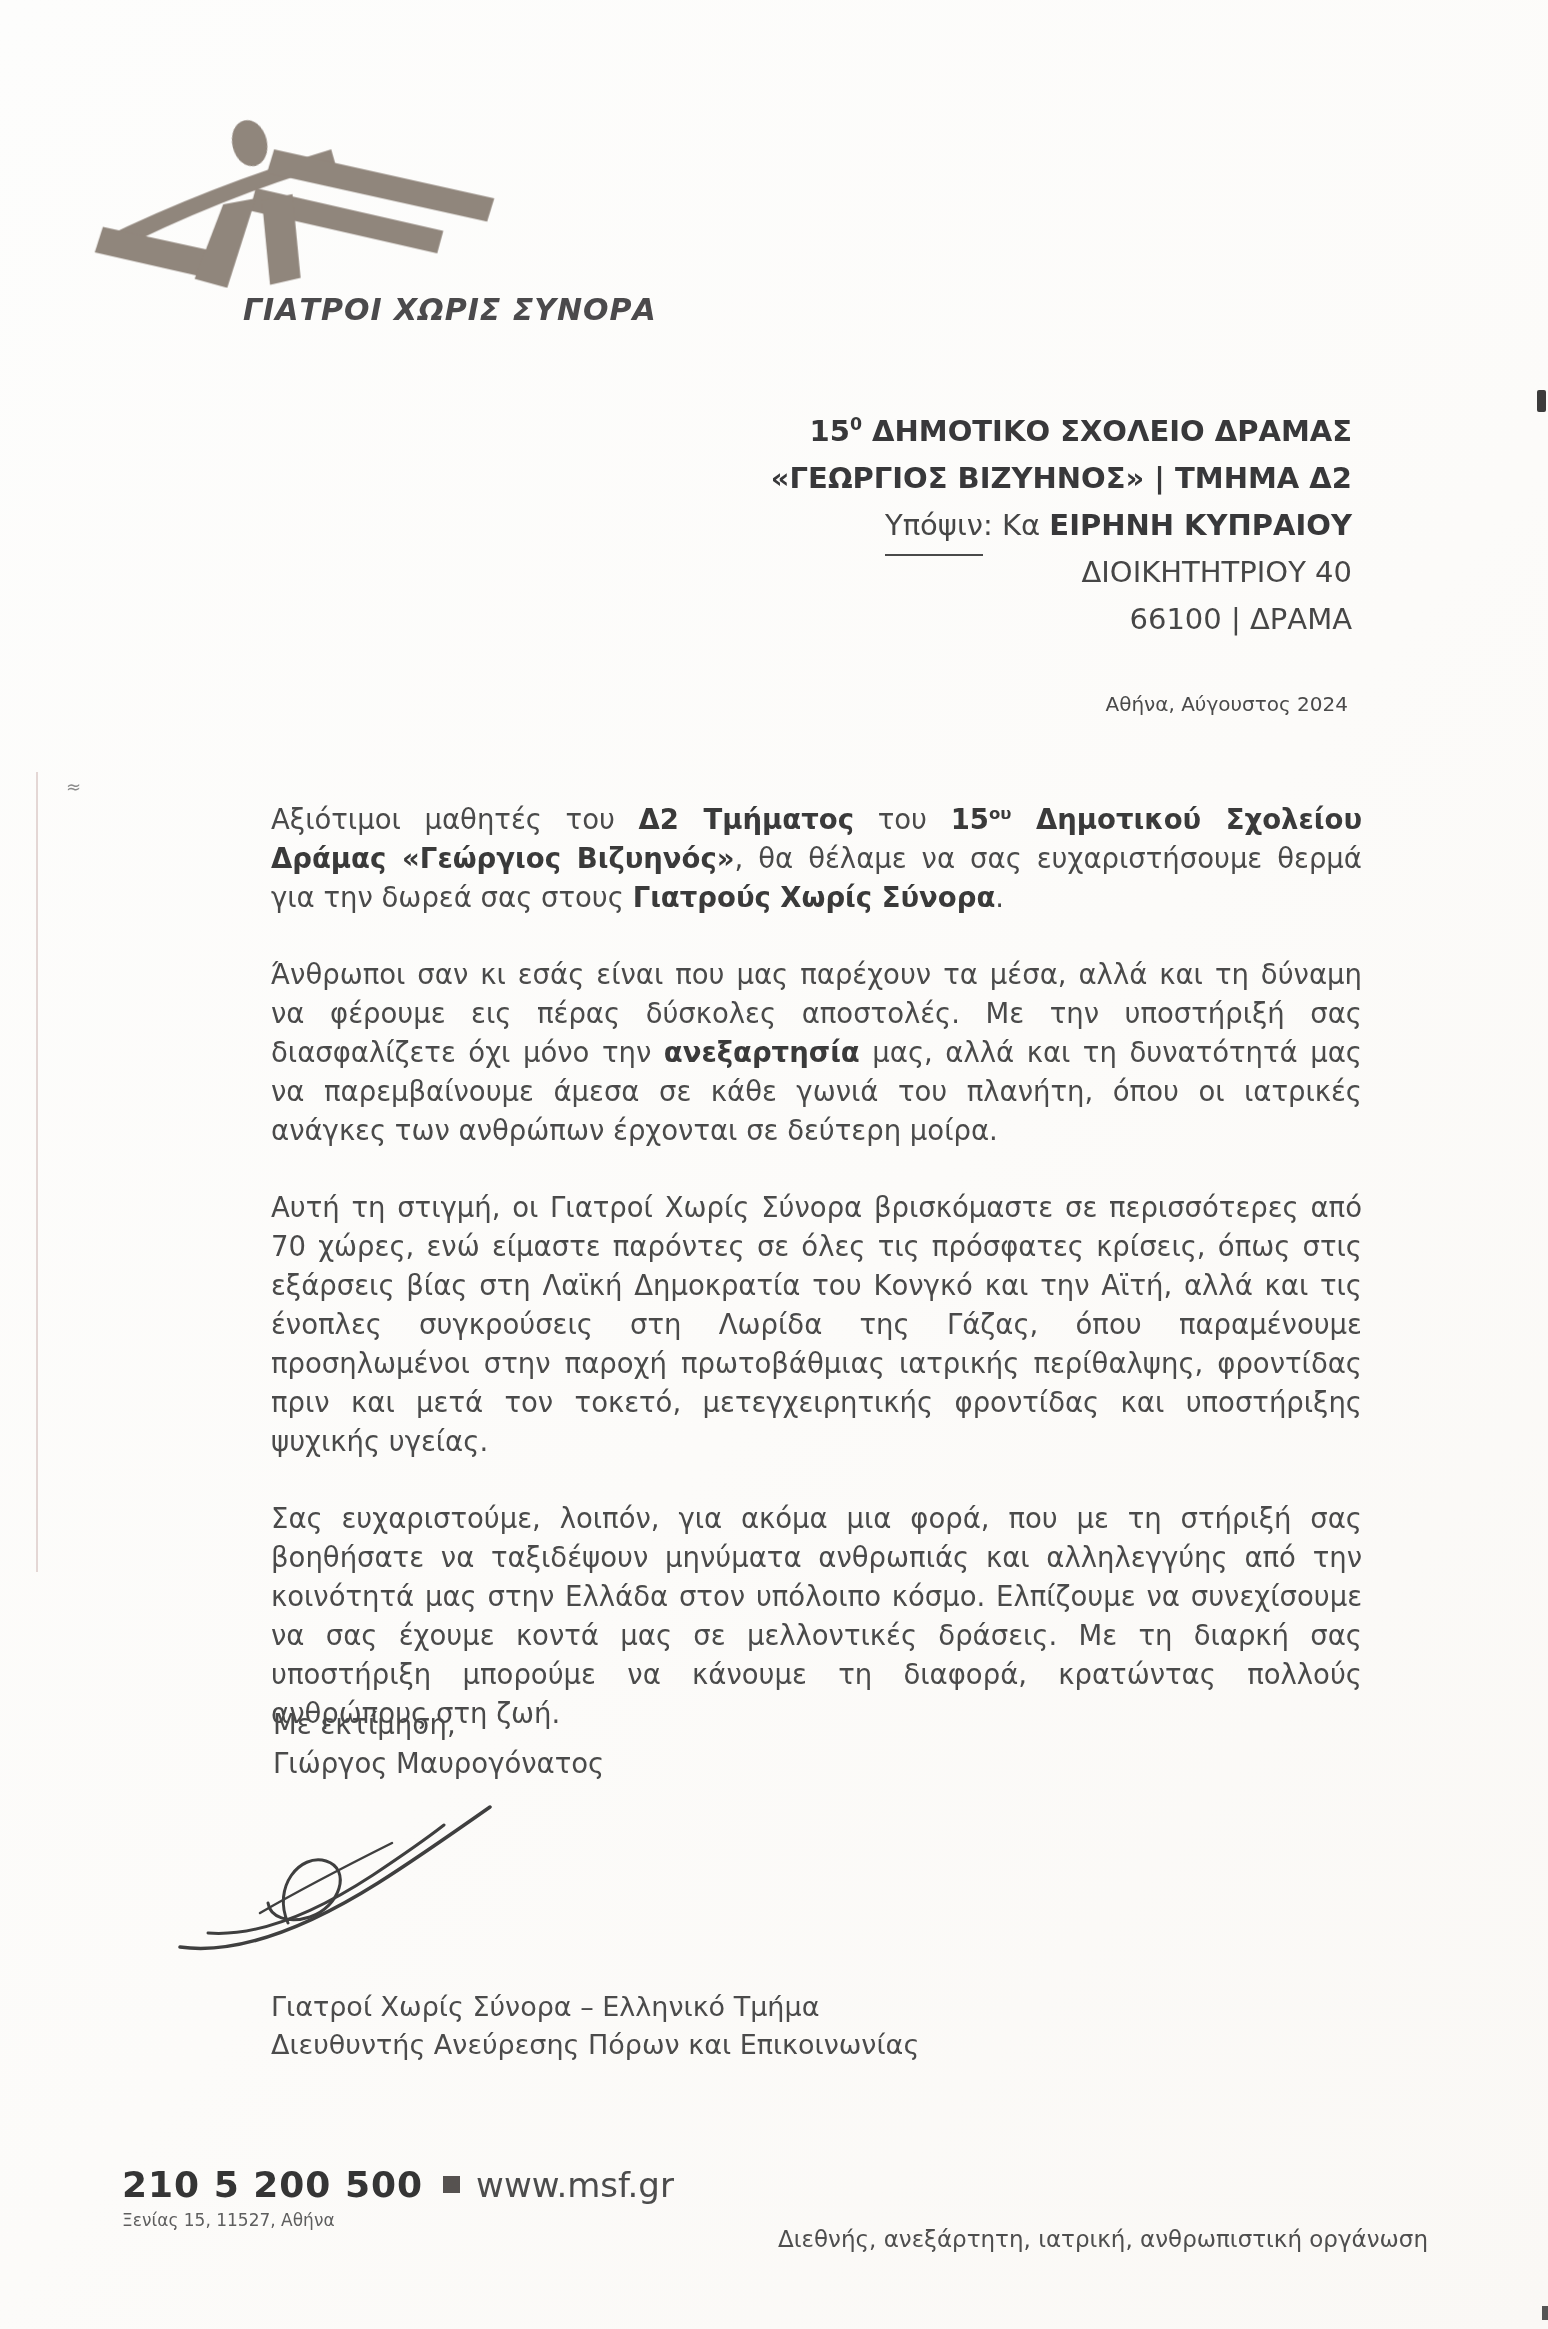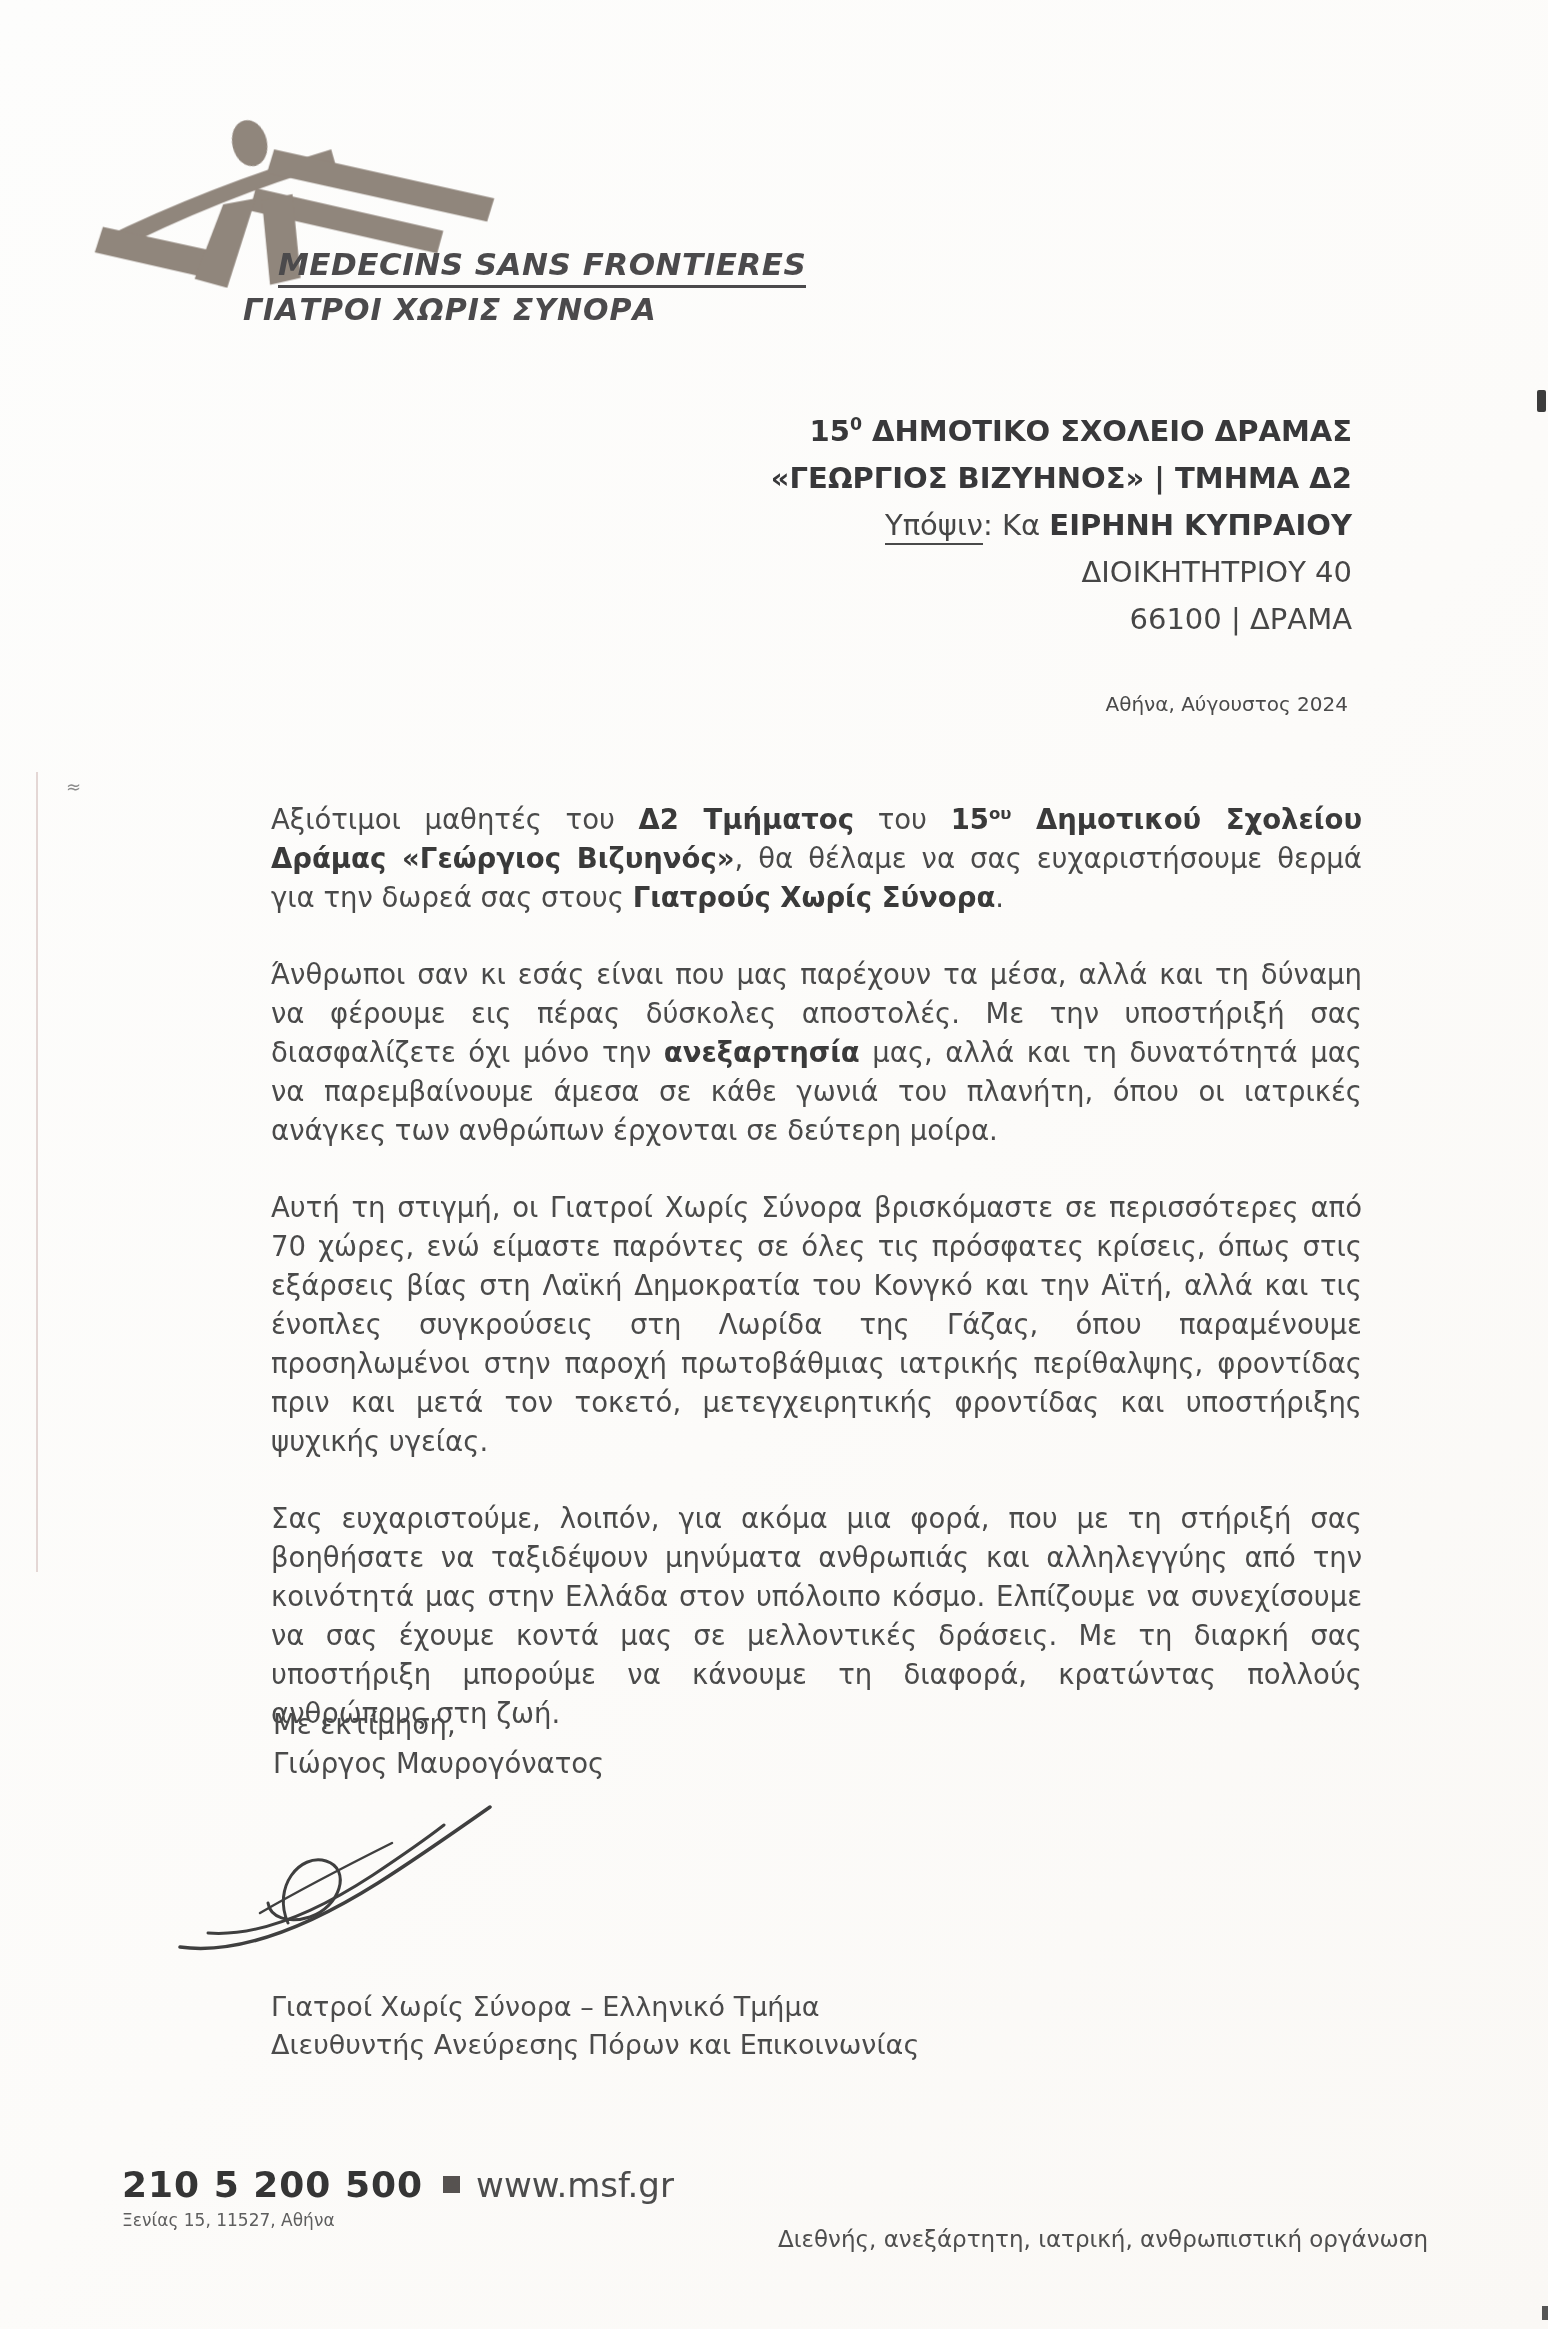--- a/index.html
+++ b/index.html
@@ -16,21 +16,21 @@
     color:#4b4a4c;letter-spacing:.5px;border-bottom:3px solid #4b4a4c;padding-bottom:3px;white-space:nowrap;
   }
   .org-gr{
     position:absolute;left:243px;top:292px;font-size:30px;font-weight:bold;font-style:italic;
     color:#4b4a4c;letter-spacing:1px;white-space:nowrap;
   }
   
   .recipient{position:absolute;top:408px;right:196px;text-align:right;font-size:29px;line-height:47px;color:#3f3f41;white-space:nowrap;}
   .recipient .bold{font-weight:bold;color:#38383a;}
   .recipient .normal{font-weight:normal;color:#464646;}
-  .recipient .underline{border-bottom:2px solid #4a4a4a;padding-bottom:1px;}
+  .recipient .underline{border-bottom:2px solid #4a4a4a;padding-bottom:12px;}
   sup{font-size:60%;vertical-align:super;line-height:0;}
   
   .date-line{position:absolute;top:692px;right:200px;font-size:20px;color:#4a4a4a;white-space:nowrap;}
   
   .body-text{position:absolute;left:271px;top:800px;width:1091px;font-size:27.5px;line-height:39px;text-align:justify;color:#4a4a4a;}
   .body-text p{margin:0 0 38px 0;}
   .body-text b{color:#3a3a3a;}
   
   .closing{position:absolute;left:273px;top:1705px;font-size:27.5px;line-height:39px;color:#4a4a4a;}
   .signature-svg{position:absolute;left:168px;top:1795px;width:340px;height:175px;}
@@ -57,21 +57,20 @@
     <g fill="#8c8177" opacity="0.96">
       <ellipse cx="160" cy="64" rx="17" ry="23" transform="rotate(-14 160 64)"></ellipse>
       <path d="M 14,158 Q 120,106 240,70 L 244,84 Q 130,118 24,172 Z"></path>
       <path d="M 184,70 L 400,118 L 393,141 L 177,93 Z"></path>
       <path d="M 166,108 L 350,150 L 344,172 L 160,130 Z"></path>
       <path d="M 16,146 L 126,170 L 118,196 L 8,171 Z"></path>
       <path d="M 134,124 L 166,118 L 138,206 L 106,197 Z"></path>
       <path d="M 172,120 L 202,114 L 210,196 L 180,203 Z"></path>
     </g>
   </svg>
-  <div class="org-en">MEDECINS SANS FRONTIERES</div>
   <div class="org-gr">ΓΙΑΤΡΟΙ ΧΩΡΙΣ ΣΥΝΟΡΑ</div>
 
   <div class="recipient">
     <div class="bold"><span>15</span><sup>0</sup><span> ΔΗΜΟΤΙΚΟ ΣΧΟΛΕΙΟ ΔΡΑΜΑΣ</span></div>
     <div class="bold">«ΓΕΩΡΓΙΟΣ ΒΙΖΥΗΝΟΣ» | ΤΜΗΜΑ Δ2</div>
     <div class="normal"><span class="underline">Υπόψιν</span><span>: Κα </span><span class="bold">ΕΙΡΗΝΗ ΚΥΠΡΑΙΟΥ</span></div>
     <div class="normal">ΔΙΟΙΚΗΤΗΤΡΙΟΥ 40</div>
     <div class="normal">66100 | ΔΡΑΜΑ</div>
   </div>
 

